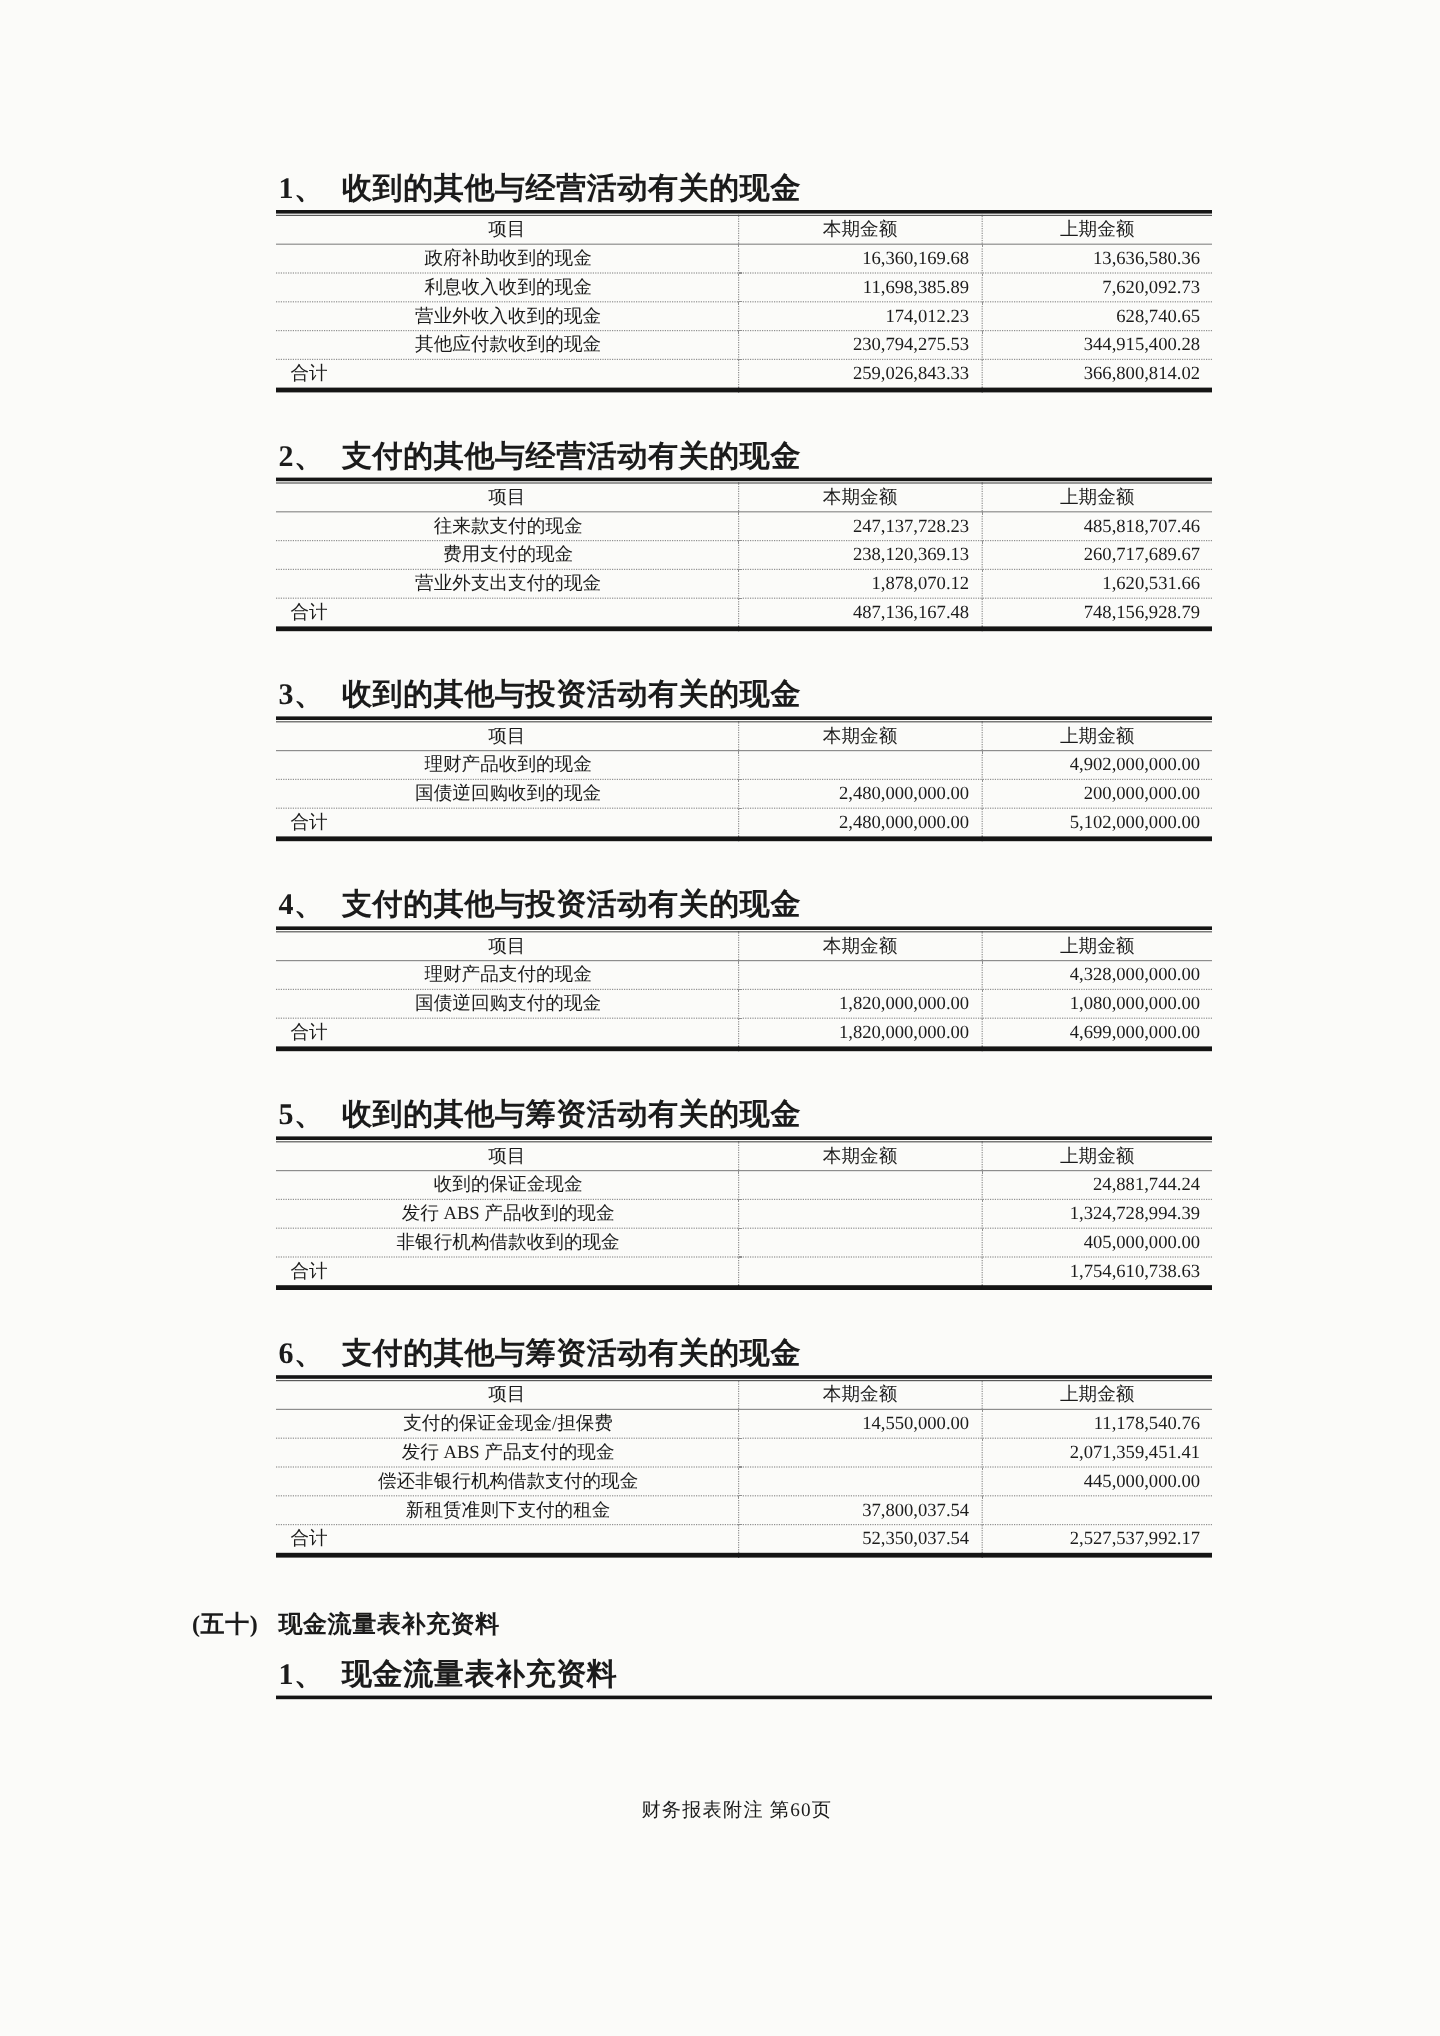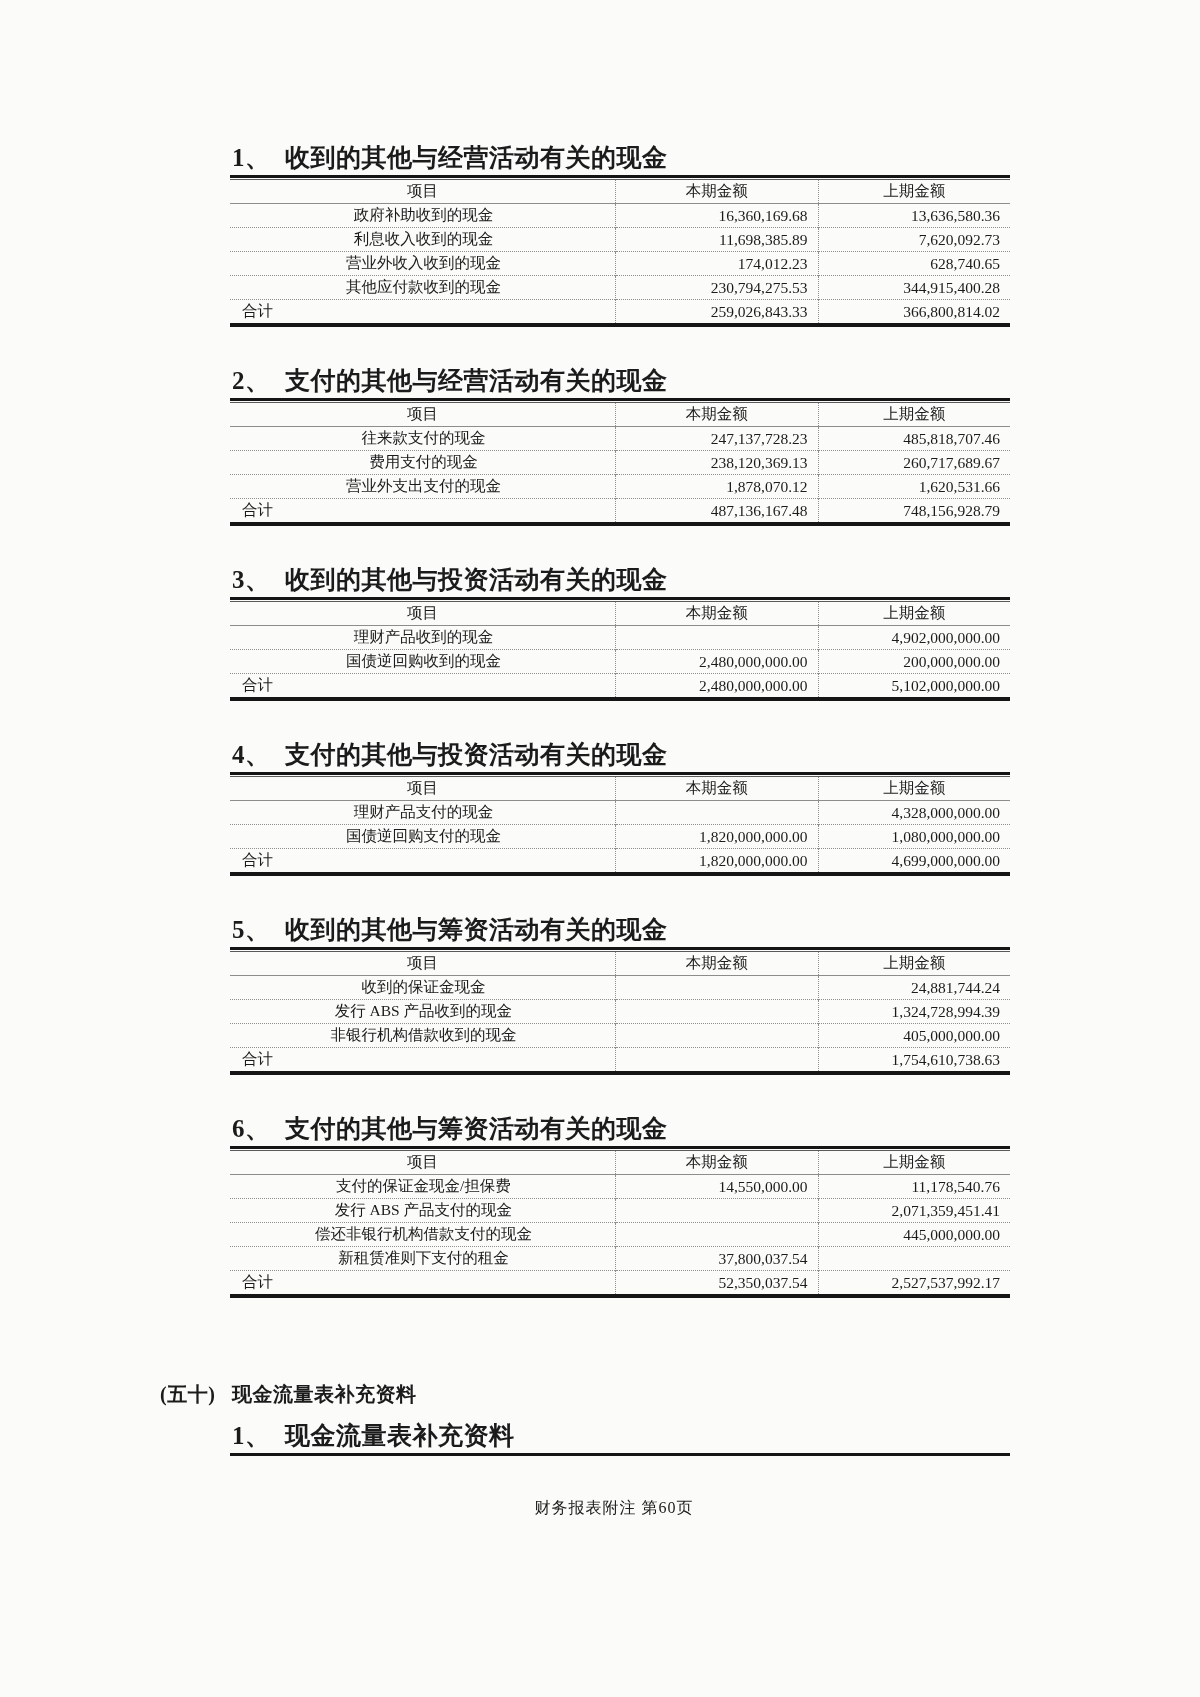--- a/index.html
+++ b/index.html
@@ -57,21 +57,21 @@
   .fin-table td.item { text-align: center; }
   .fin-table tr.total td.item { text-align: left; }
   .fin-table .v { border-left: 1px dotted #8f8f8f; }
   .section50-heading {
     margin: 10px 0 16px -70px;
     font-size: 20px;
     font-weight: bold;
     line-height: 28px;
     letter-spacing: 0.5px;
   }
-  .section50-num { display: inline-block; min-width: 72px; margin-top: 40px; }
+  .section50-num { display: inline-block; min-width: 72px; }
   .page-footer {
     position: absolute;
     left: 0; right: 0;
     top: 1498px;
     text-align: center;
     font-size: 16px;
     letter-spacing: 1px;
     padding-left: 28px;
   }
 </style>

